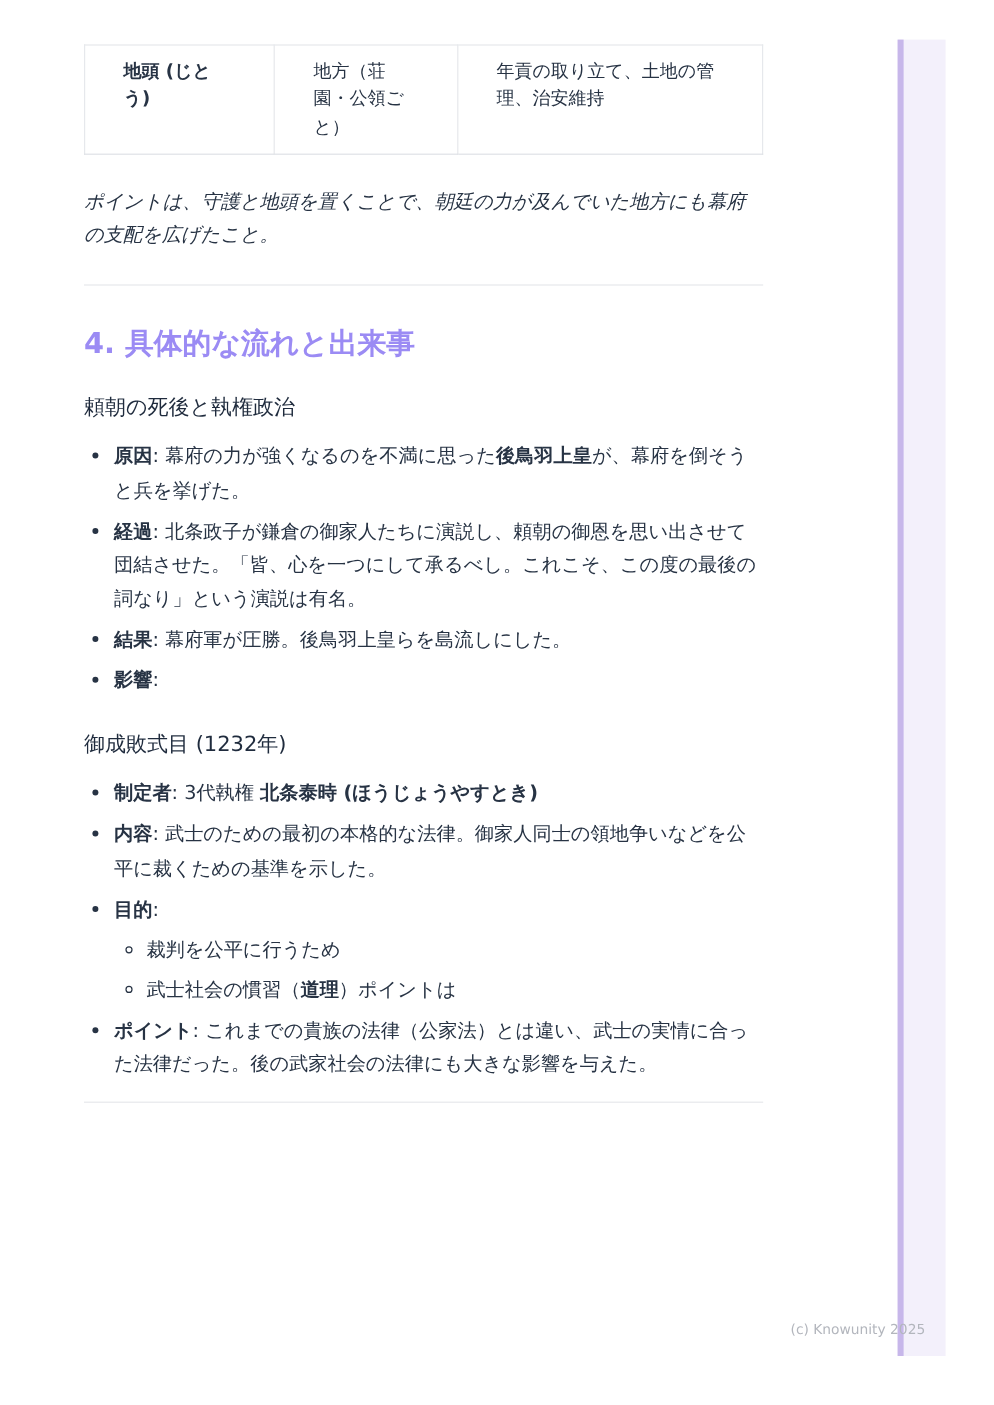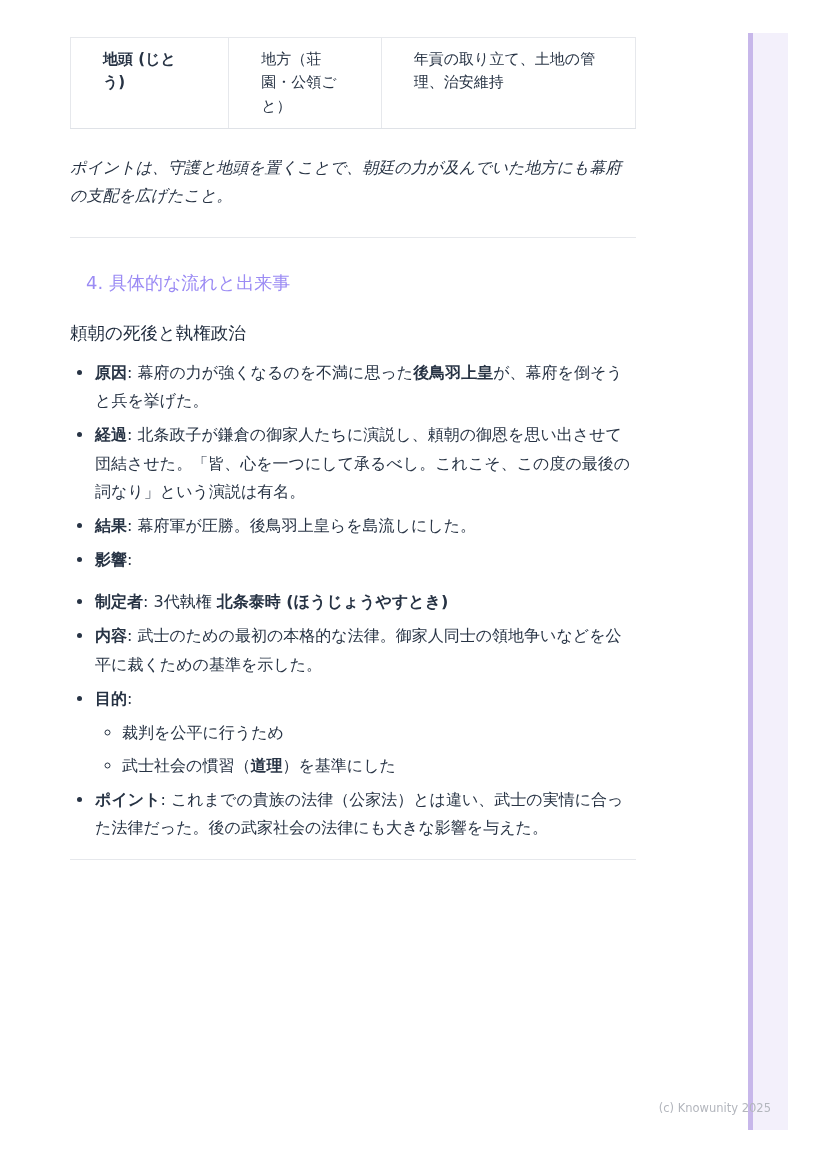--- a/index.html
+++ b/index.html
@@ -50,24 +50,24 @@
   
   hr.divider {
     border: none;
     border-top: 1px solid var(--border, #e6e8ec);
     margin: 26px 0 0;
   }
   hr.divider-bottom { margin-top: 16px; }
   
   h2.section-heading {
     color: var(--accent, #9b8bf4);
-    font-size: 18px;
+    font-size: 24px;
     line-height: 1.2;
-    font-weight: 400;
-    margin: 34px 16px 0;
+    font-weight: 700;
+    margin: 34px 0 0;
   }
   h3.subsection-title {
     font-size: 17.5px;
     line-height: 1.25;
     font-weight: 400;
     margin: 30px 0 0;
     color: var(--heading-text, #1f2b3d);
   }
   
   p.body-paragraph {
@@ -140,28 +140,29 @@
 
   <ul class="bullet-list">
     <li><span class="b">原因</span><span>: 幕府の力が強くなるのを不満に思った</span><span class="b">後鳥羽上皇</span><span>が、幕府を倒そうと兵を挙げた。</span></li>
     <li><span class="b">経過</span><span>: 北条政子が鎌倉の御家人たちに演説し、頼朝の御恩を思い出させて団結させた。「</span><span class="i">皆、心を一つにして承るべし。これこそ、この度の最後の詞なり</span><span>」という演説は有名。</span></li>
     <li><span class="b">結果</span><span>: 幕府軍が圧勝。後鳥羽上皇らを島流しにした。</span></li>
     <li>
       <span><span class="b">影響</span><span>:</span></span>
     </li>
   </ul>
 
+  <h3 class="subsection-title">御成敗式目 (1232年)</h3>
   <ul class="bullet-list">
     <li><span class="b">制定者</span><span>: 3代執権 </span><span class="b">北条泰時 (ほうじょうやすとき)</span></li>
     <li><span class="b">内容</span><span>: 武士のための最初の本格的な法律。御家人同士の領地争いなどを公平に裁くための基準を示した。</span></li>
     <li>
       <span><span class="b">目的</span><span>:</span></span>
       <ul class="nested circle-markers">
         <li><span>裁判を公平に行うため</span></li>
-        <li><span>武士社会の慣習（</span><span class="b">道理</span><span>）を基準にした</span></li>
+        <li><span>武士社会の慣習（</span><span class="b">道理</span><span>）ポイントは</span></li>
       </ul>
     </li>
     <li><span class="b">ポイント</span><span>: これまでの貴族の法律（公家法）とは違い、武士の実情に合った法律だった。後の武家社会の法律にも大きな影響を与えた。</span></li>
   </ul>
 
   <hr class="divider divider-bottom">
 
 </div>
 
 <div class="copyright">(c) Knowunity 2025</div>

